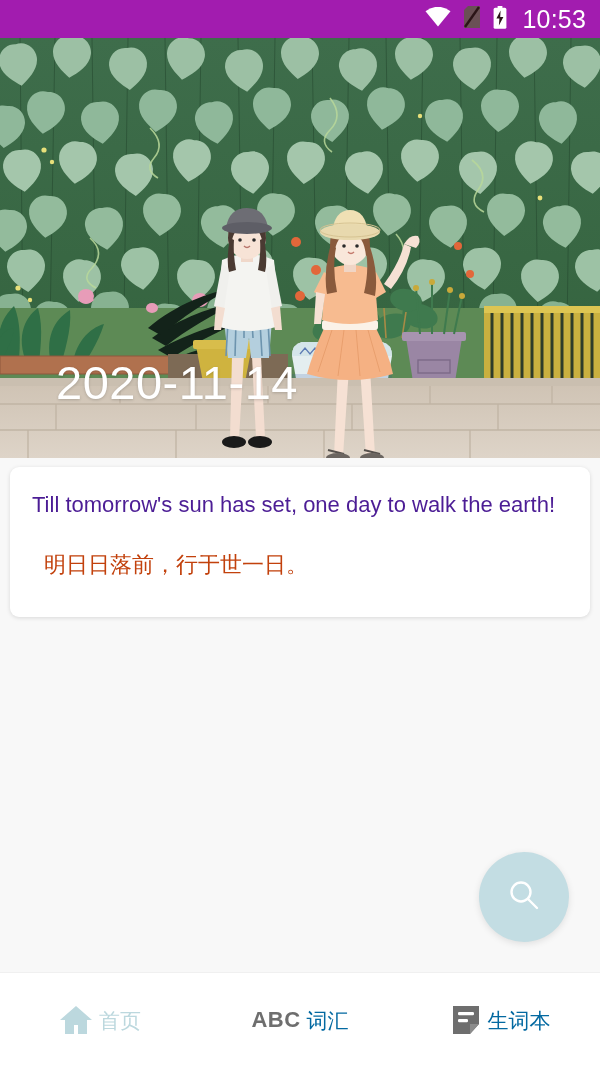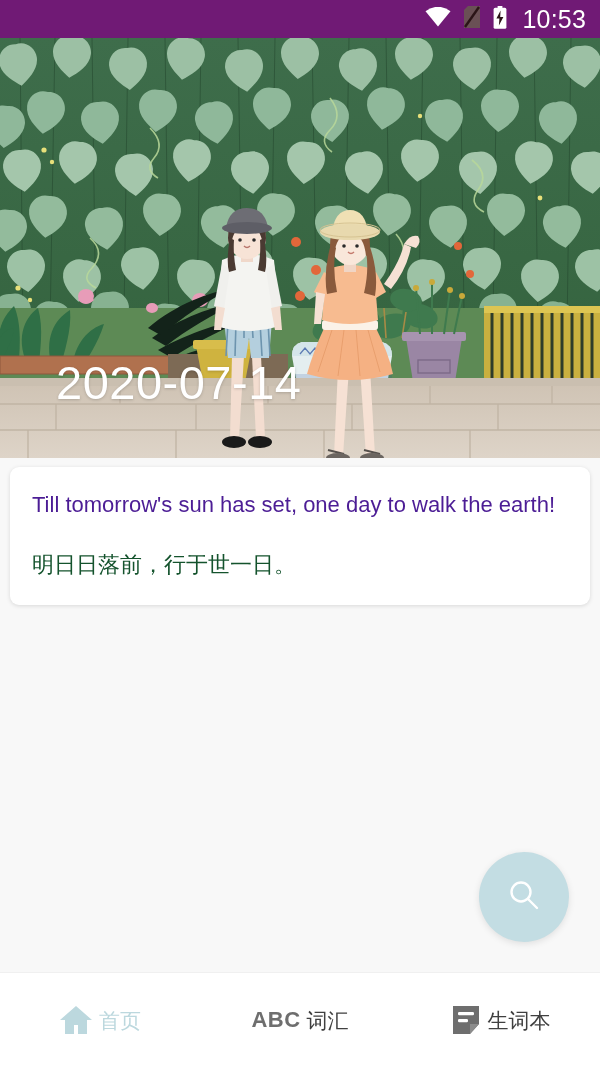--- a/index.html
+++ b/index.html
@@ -20,21 +20,21 @@
     background: #f8f8f8;
     overflow: hidden;
   }
 
   
   .status-bar {
     position: absolute;
     top: 0; left: 0;
     width: 600px;
     height: 38px;
-    background: #701a75;
+    background: #a21caf;
     display: flex;
     align-items: center;
     justify-content: flex-end;
     padding-right: 14px;
     box-sizing: border-box;
     z-index: 40;
   }
   .status-icons {
     display: flex;
     align-items: center;
@@ -88,24 +88,24 @@
     padding: 22px 22px 24px 22px;
   }
   .quote-en {
     color: #4c1d95;
     font-size: 22px;
     line-height: 1.42;
     margin: 0 0 30px 0;
     font-family: "Liberation Sans", sans-serif;
   }
   .quote-zh {
-    color: #14532d;
+    color: #c2410c;
     font-size: 22px;
     line-height: 1.4;
-    margin: 0;
+    margin: 12px;
     font-family: "Liberation Sans", "DejaVu Sans", sans-serif;
   }
 
   
   .fab {
     position: absolute;
     right: 31px;
     bottom: 125px;
     width: 90px;
     height: 90px;
@@ -144,21 +144,21 @@
   }
   .nav-icon {
     height: 34px;
     display: flex;
     align-items: center;
     justify-content: center;
   }
   .nav-label {
     font-size: 21px;
     line-height: 1;
-    color: #404040;
+    color: #0369a1;
     font-family: "Liberation Sans", "DejaVu Sans", sans-serif;
   }
   .nav-item.active .nav-label { color: #bcd8de; }
   .abc-text {
     font-size: 22px;
     font-weight: bold;
     color: #6e6e6e;
     letter-spacing: 0.5px;
     font-family: "Liberation Sans", sans-serif;
   }
@@ -530,21 +530,21 @@
 
         <path d="M332 194 q3 -22 18 -22 q15 0 18 22 q-18 7 -36 0 Z" fill="#efe0b4"></path>
         <ellipse cx="350" cy="194" rx="30" ry="8" fill="#e8d9ae"></ellipse>
         <ellipse cx="350" cy="192" rx="30" ry="7" fill="none" stroke="#d6c392" stroke-width="1"></ellipse>
 
         <circle cx="344" cy="208" r="1.8" fill="#2a2a2a"></circle>
         <circle cx="357" cy="208" r="1.8" fill="#2a2a2a"></circle>
         <path d="M348 214 q3 3 6 0" stroke="#c4796c" stroke-width="1.4" fill="none"></path>
       </g>
     </svg>
-    <div class="hero-date">2020-07-14</div>
+    <div class="hero-date">2020-11-14</div>
   </div>
 
   <div class="quote-card">
     <p class="quote-en">Till tomorrow's sun has set, one day to walk the earth!</p>
     <p class="quote-zh">明日日落前，行于世一日。</p>
   </div>
 
   <button class="fab">
     <span>
       <svg width="44" height="44" viewBox="0 0 44 44">

